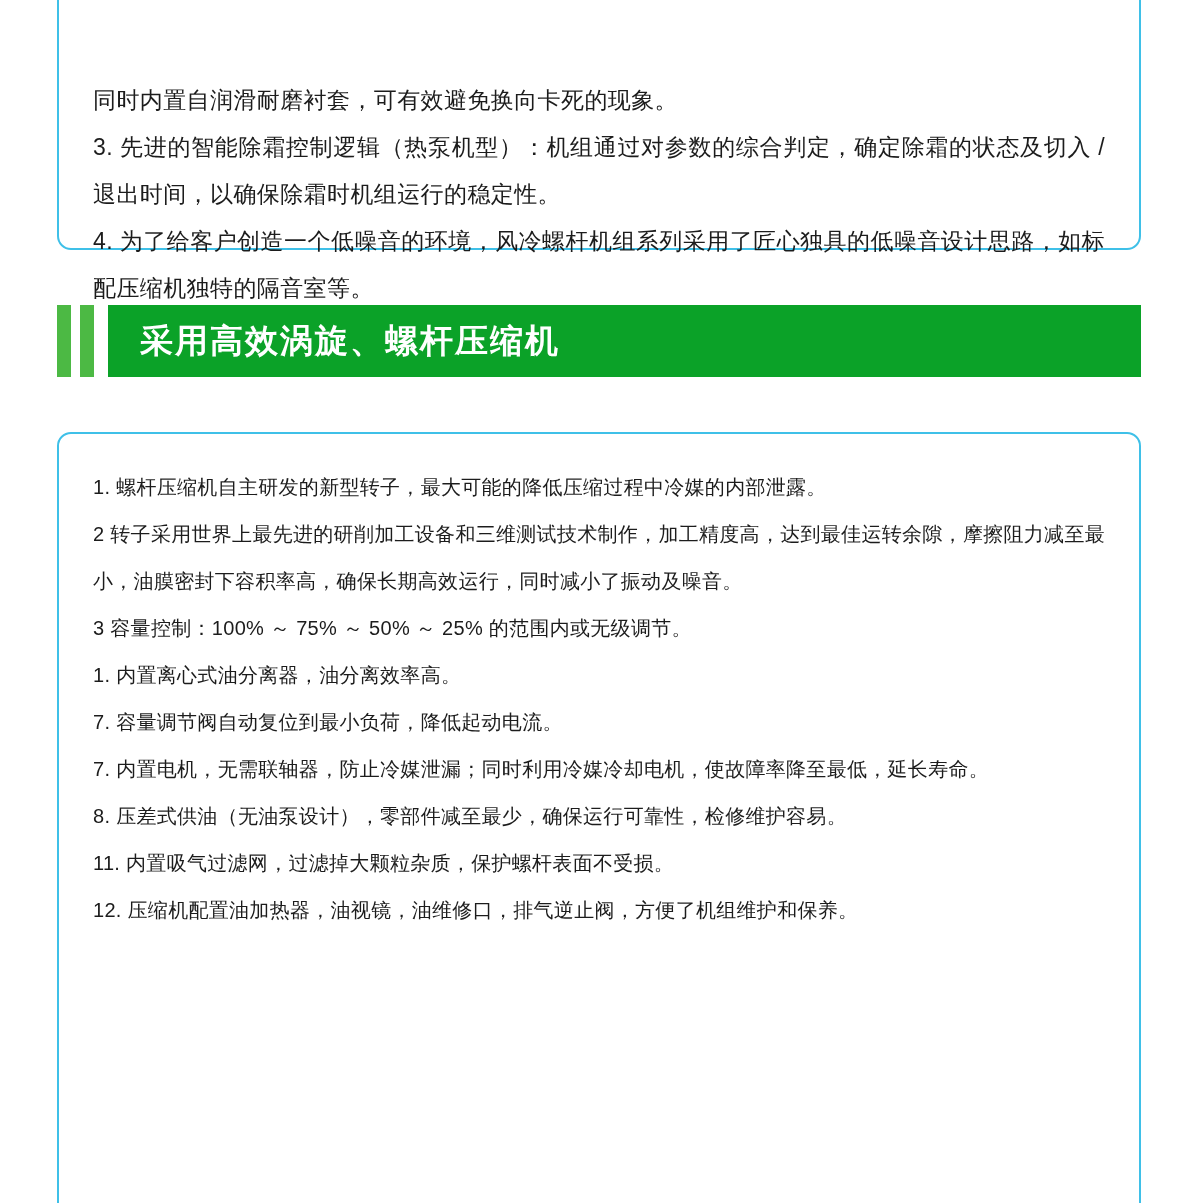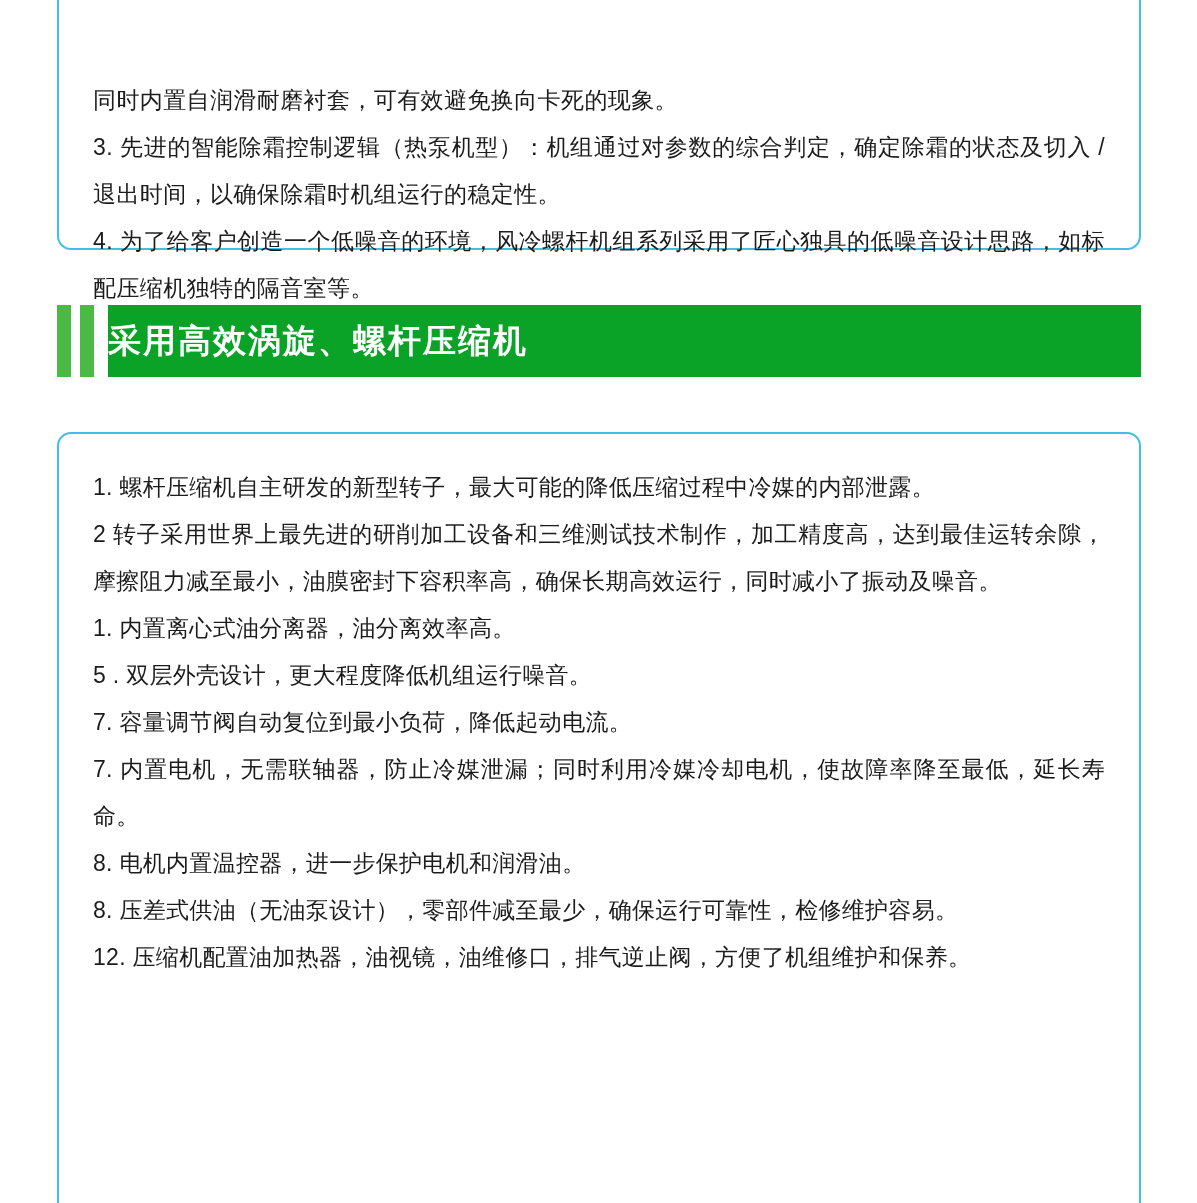--- a/index.html
+++ b/index.html
@@ -74,31 +74,32 @@
   .head-bar2 {
     width: 14px;
     background: #4cb944;
     margin-right: 14px;
   }
   .head-main {
     flex: 1;
     background: #0ba228;
     display: flex;
     align-items: center;
+    padding-left: 32px;
   }
   .head-title {
     color: #ffffff;
     font-size: 33px;
     font-weight: bold;
     letter-spacing: 2px;
   }
 
   
   .list-item {
-    font-size: 23px;
+    font-size: 20px;
     line-height: 47px;
     color: #1c1c1c;
     letter-spacing: 0.3px;
     margin: 0;
     white-space: pre-wrap;
     text-align: justify;
   }
 </style>
 </head>
 <body>
@@ -118,23 +119,23 @@
     <div class="head-bar2"></div>
     <div class="head-main">
       <span class="head-title">采用高效涡旋、螺杆压缩机</span>
     </div>
   </div>
 
   <div class="panel panel-bottom">
     <div class="panel-inner">
       <p class="list-item">1. 螺杆压缩机自主研发的新型转子，最大可能的降低压缩过程中冷媒的内部泄露。</p>
       <p class="list-item">2 转子采用世界上最先进的研削加工设备和三维测试技术制作，加工精度高，达到最佳运转余隙，摩擦阻力减至最小，油膜密封下容积率高，确保长期高效运行，同时减小了振动及噪音。</p>
+      <p class="list-item">3 容量控制：100% ～ 75% ～ 50% ～ 25% 的范围内或无级调节。</p>
       <p class="list-item">1. 内置离心式油分离器，油分离效率高。</p>
-      <p class="list-item">5 . 双层外壳设计，更大程度降低机组运行噪音。</p>
       <p class="list-item">7. 容量调节阀自动复位到最小负荷，降低起动电流。</p>
       <p class="list-item">7. 内置电机，无需联轴器，防止冷媒泄漏；同时利用冷媒冷却电机，使故障率降至最低，延长寿命。</p>
-      <p class="list-item">8. 电机内置温控器，进一步保护电机和润滑油。</p>
       <p class="list-item">8. 压差式供油（无油泵设计），零部件减至最少，确保运行可靠性，检修维护容易。</p>
+      <p class="list-item">11. 内置吸气过滤网，过滤掉大颗粒杂质，保护螺杆表面不受损。</p>
       <p class="list-item">12. 压缩机配置油加热器，油视镜，油维修口，排气逆止阀，方便了机组维护和保养。</p>
     </div>
   </div>
 
 </div>
 
 </body></html>

